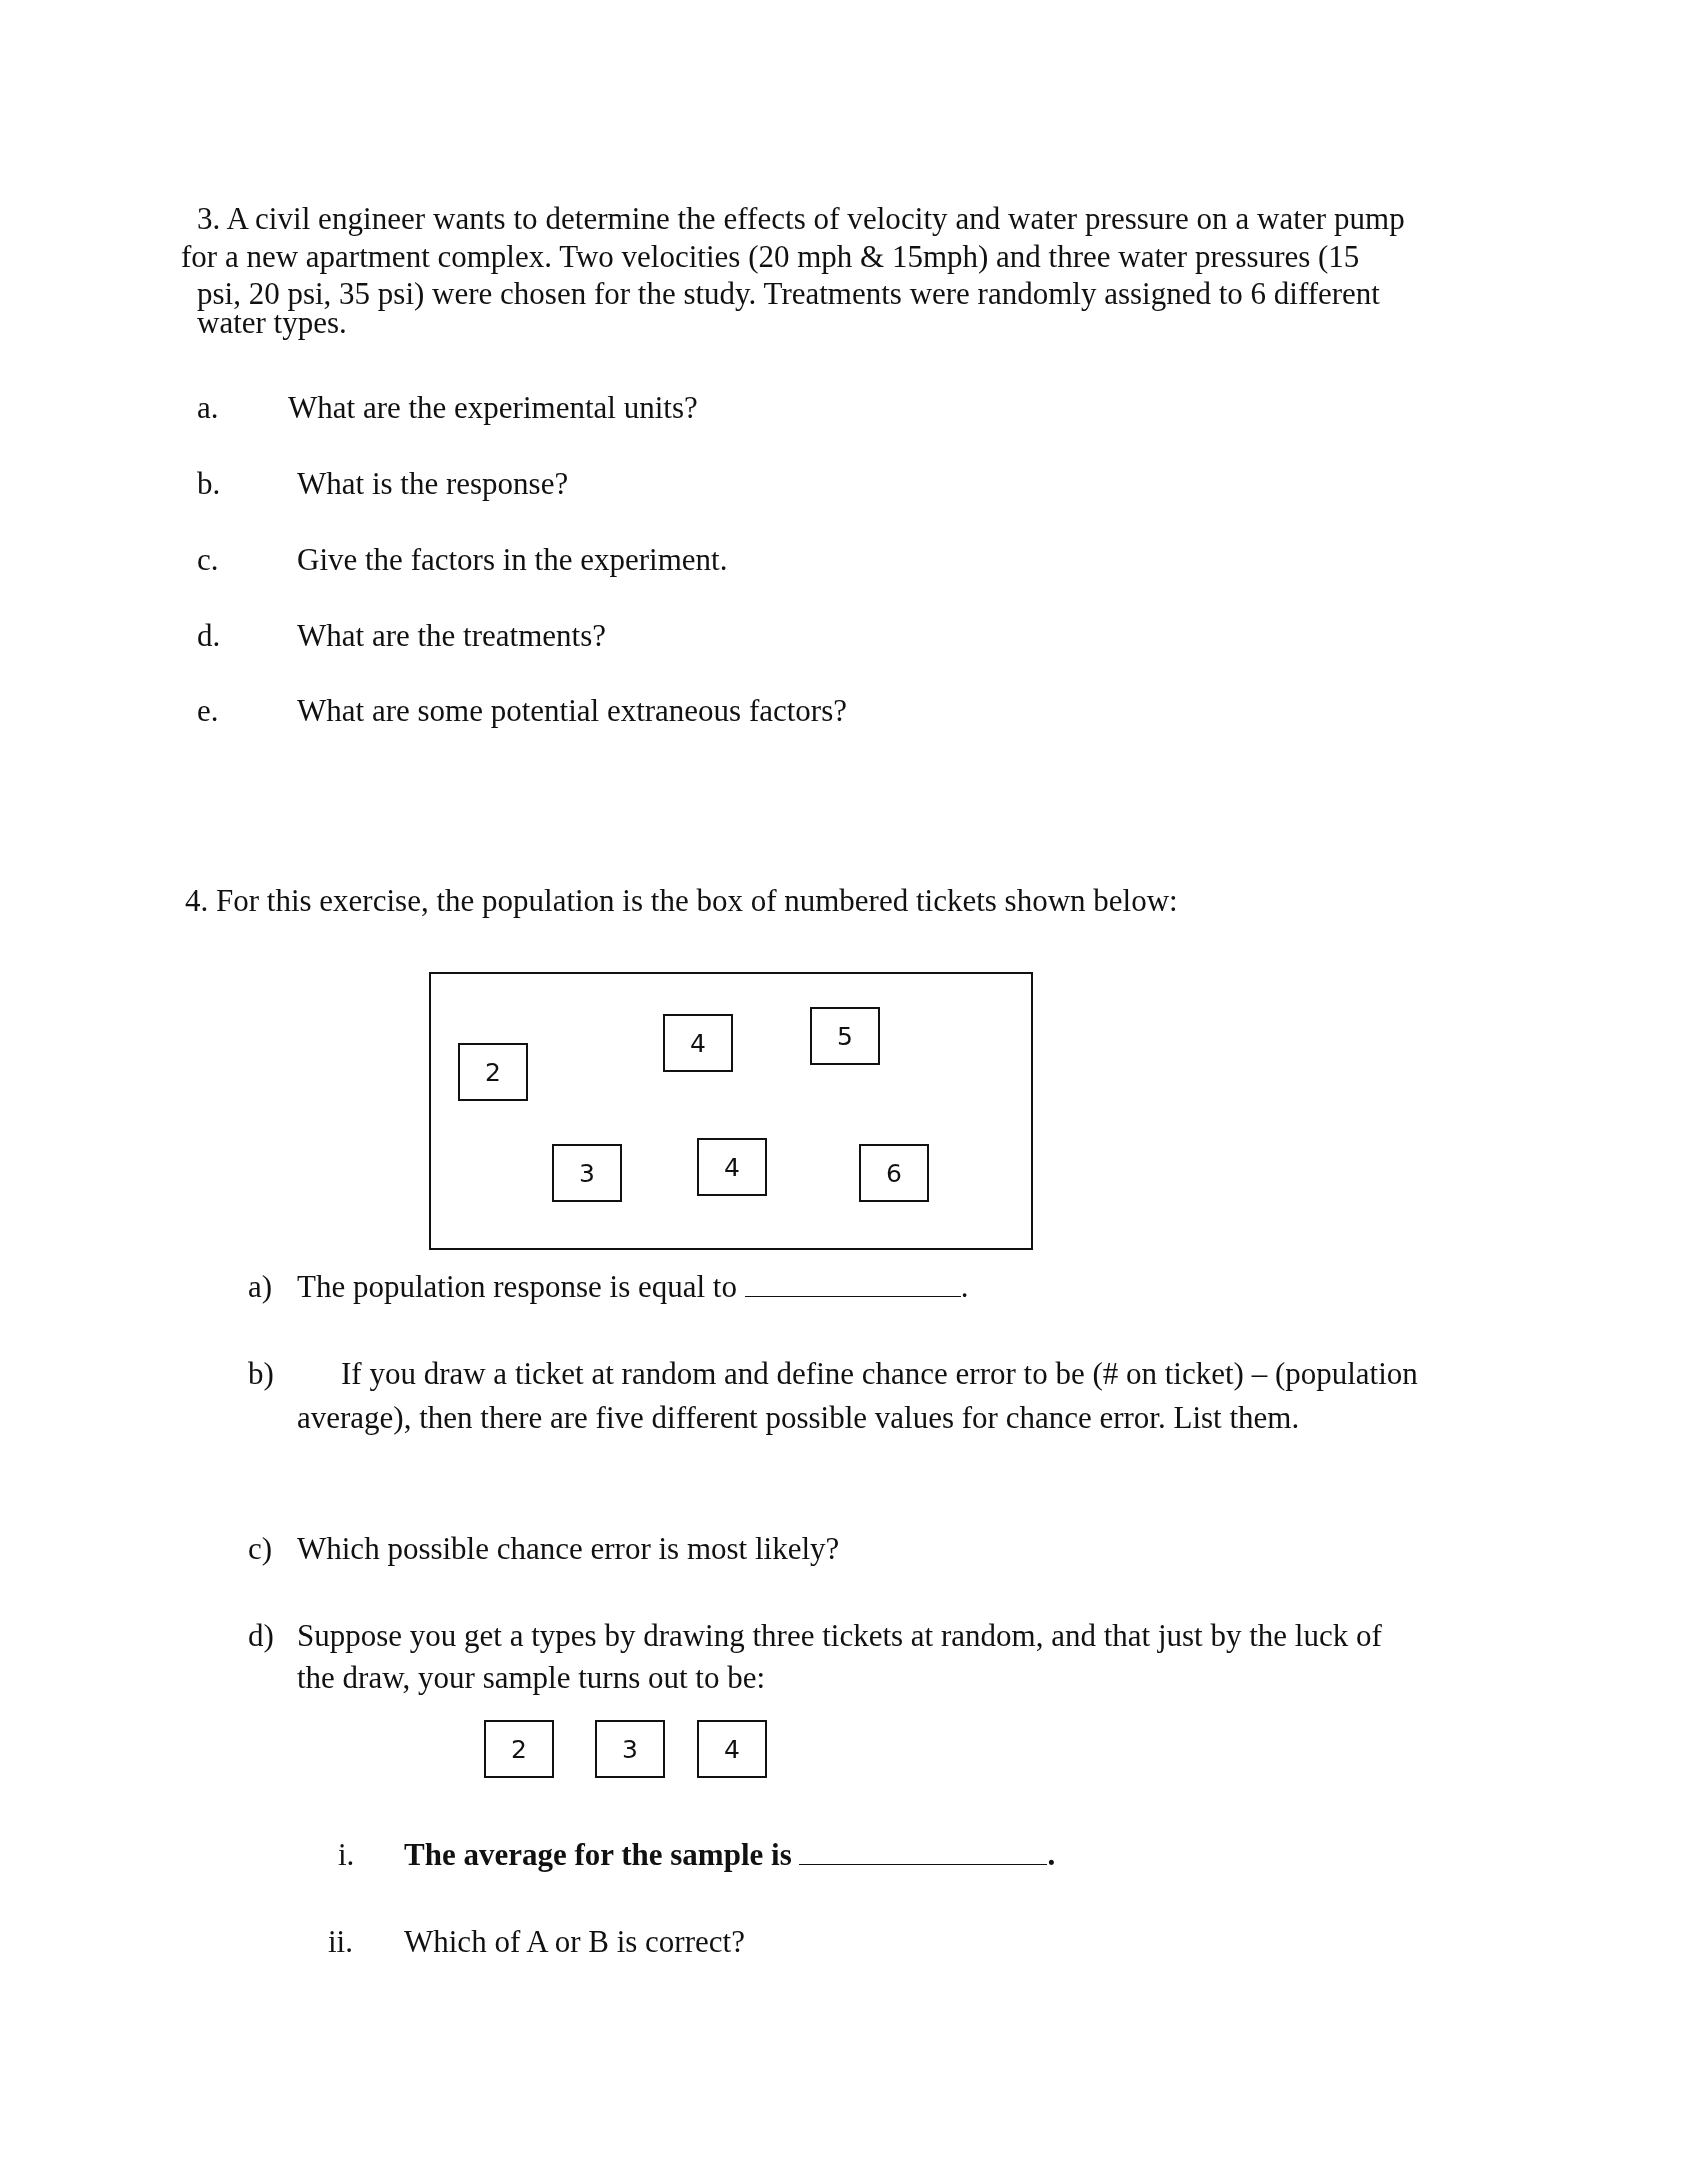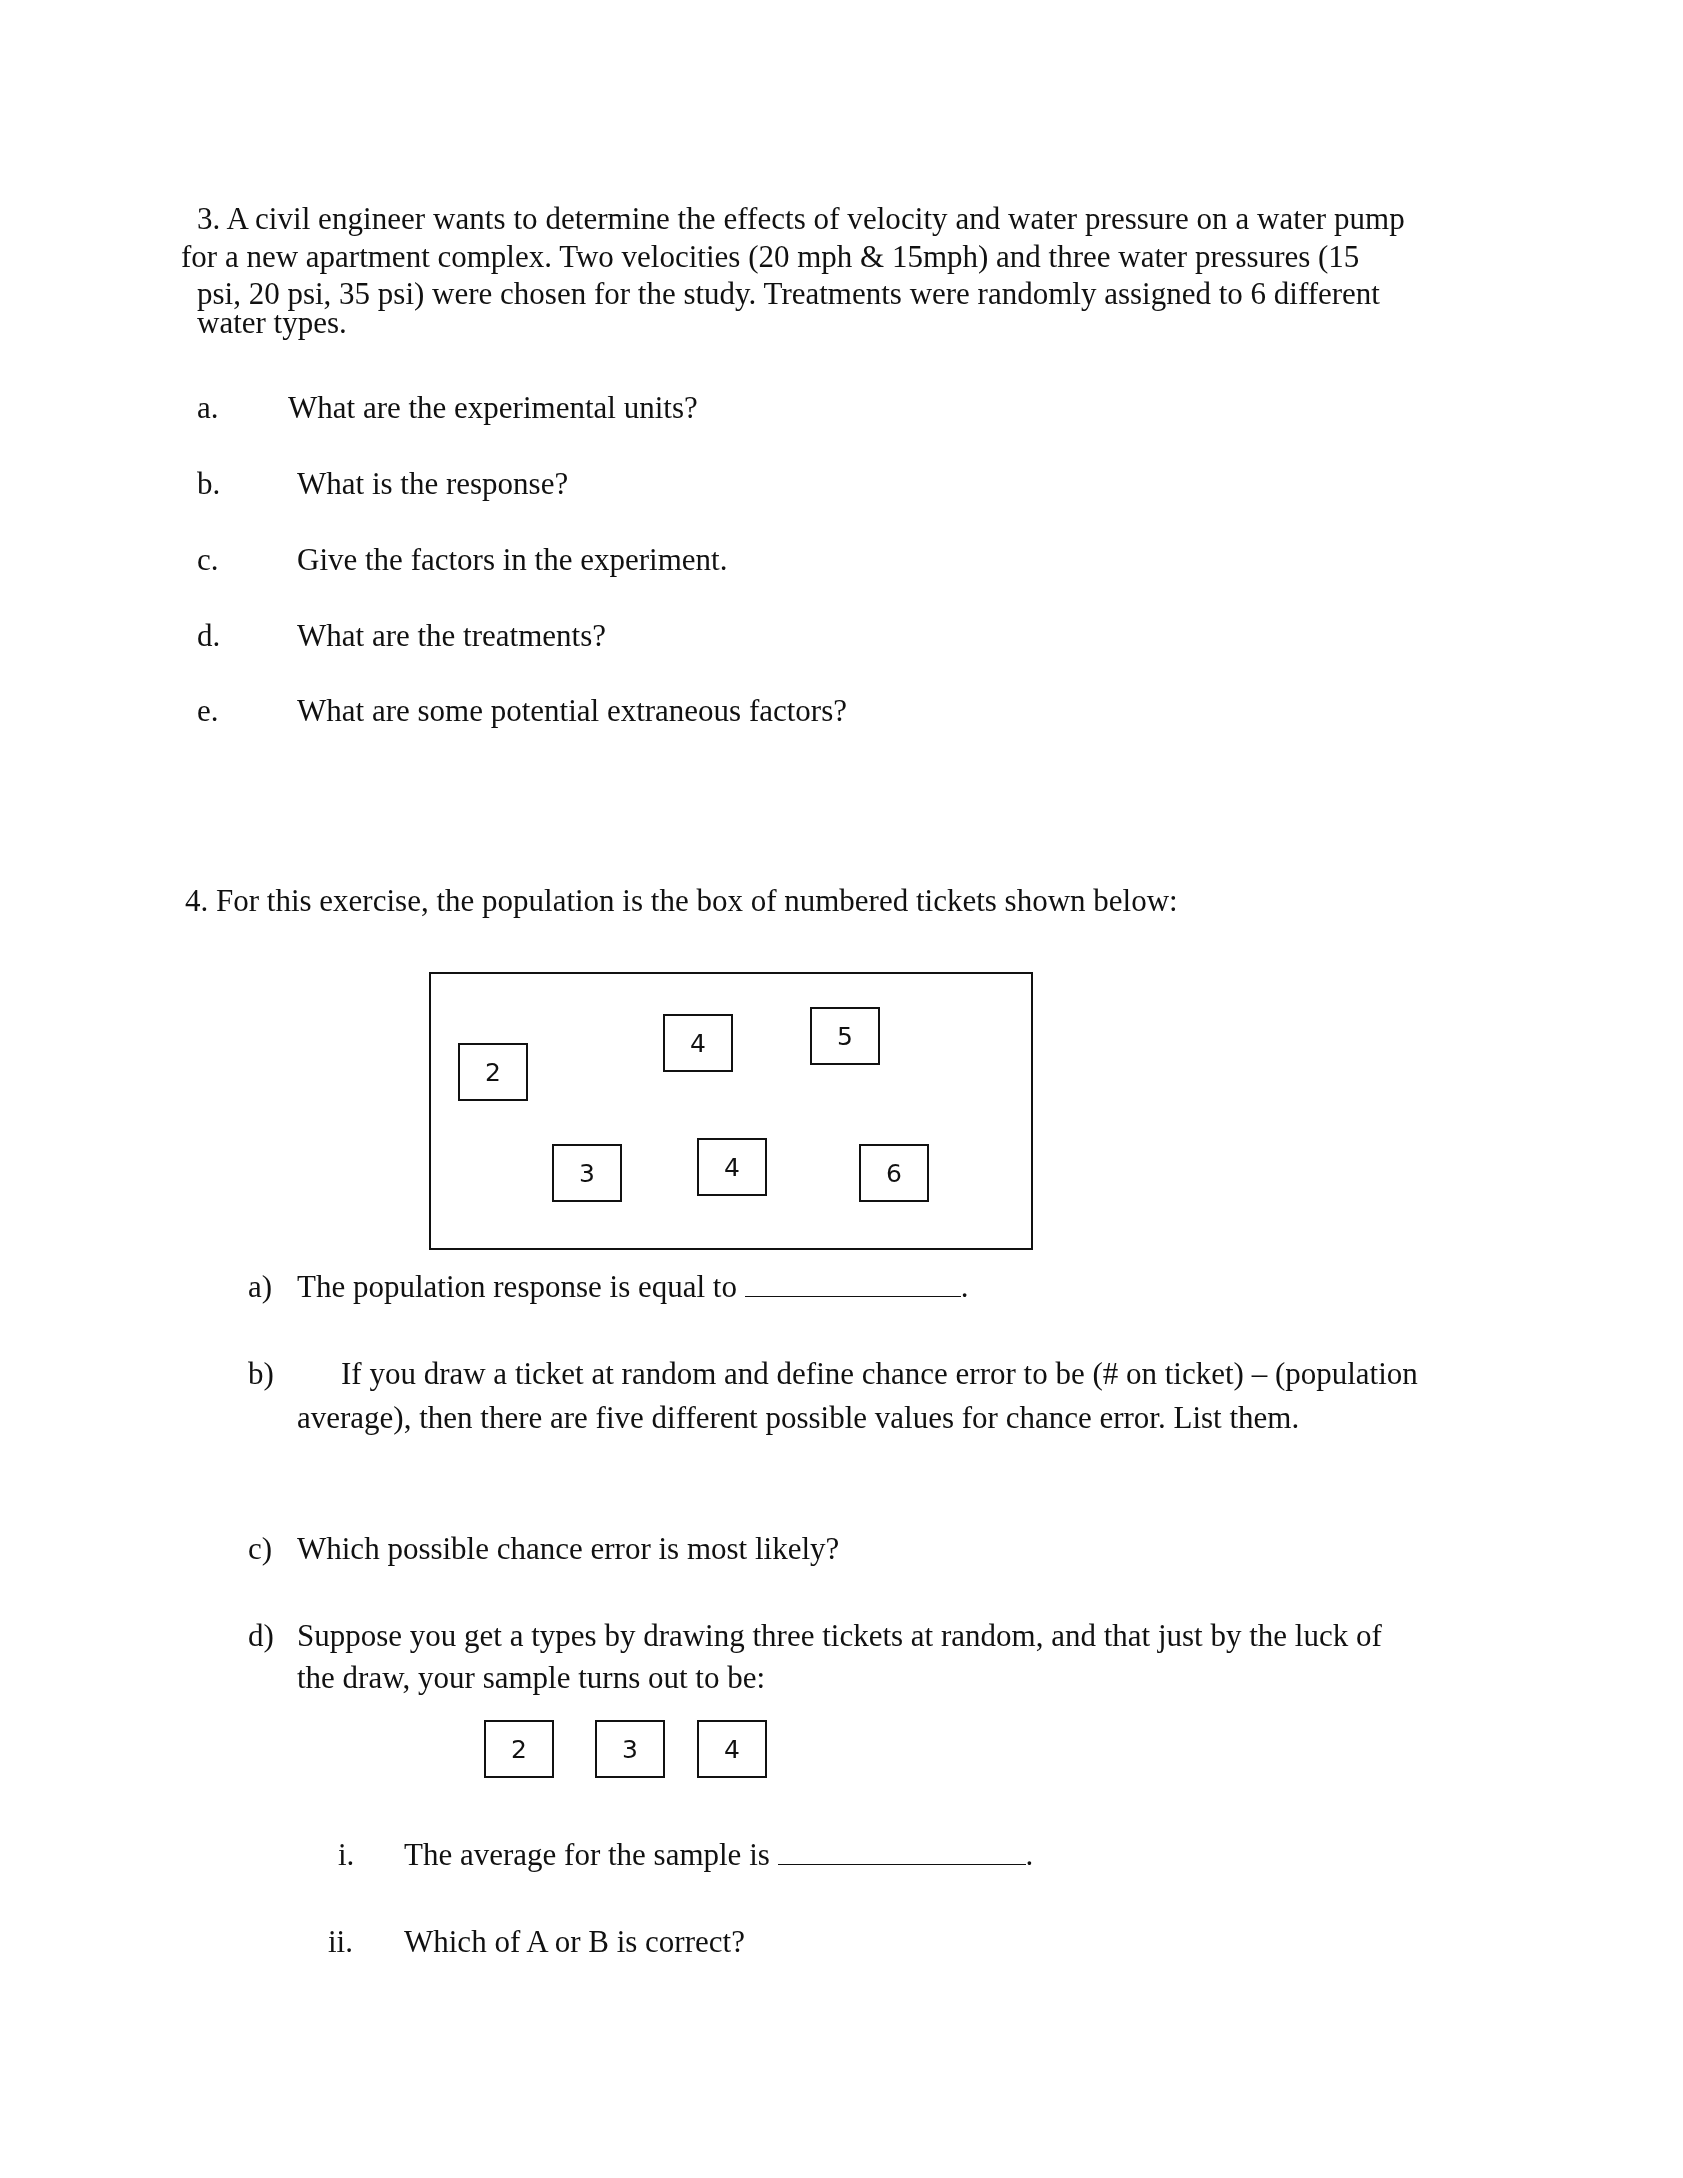--- a/index.html
+++ b/index.html
@@ -57,19 +57,19 @@
 
 <div class="t" style="left:248px; top:1617px;">d)</div>
 <div class="t" style="left:297px; top:1617px;">Suppose you get a types by drawing three tickets at random, and that just by the luck of</div>
 <div class="t" style="left:297px; top:1659px;">the draw, your sample turns out to be:</div>
 
 <div class="tb" style="left:484px; top:1720px;">2</div>
 <div class="tb" style="left:595px; top:1720px;">3</div>
 <div class="tb" style="left:697px; top:1720px;">4</div>
 
 <div class="t" style="left:338px; top:1836px;">i.</div>
-<div class="t" style="left:404px; top:1836px;">
+<div class="t" style="left:404px; top:1836px;font-weight:bold;">
   <span>The average for the sample is</span>
   <span class="blank" style="width:248px;"></span><span>.</span>
 </div>
 <div class="t" style="left:328px; top:1923px;">ii.</div>
 <div class="t" style="left:404px; top:1923px;">Which of A or B is correct?</div>
 
 
 </body></html>

